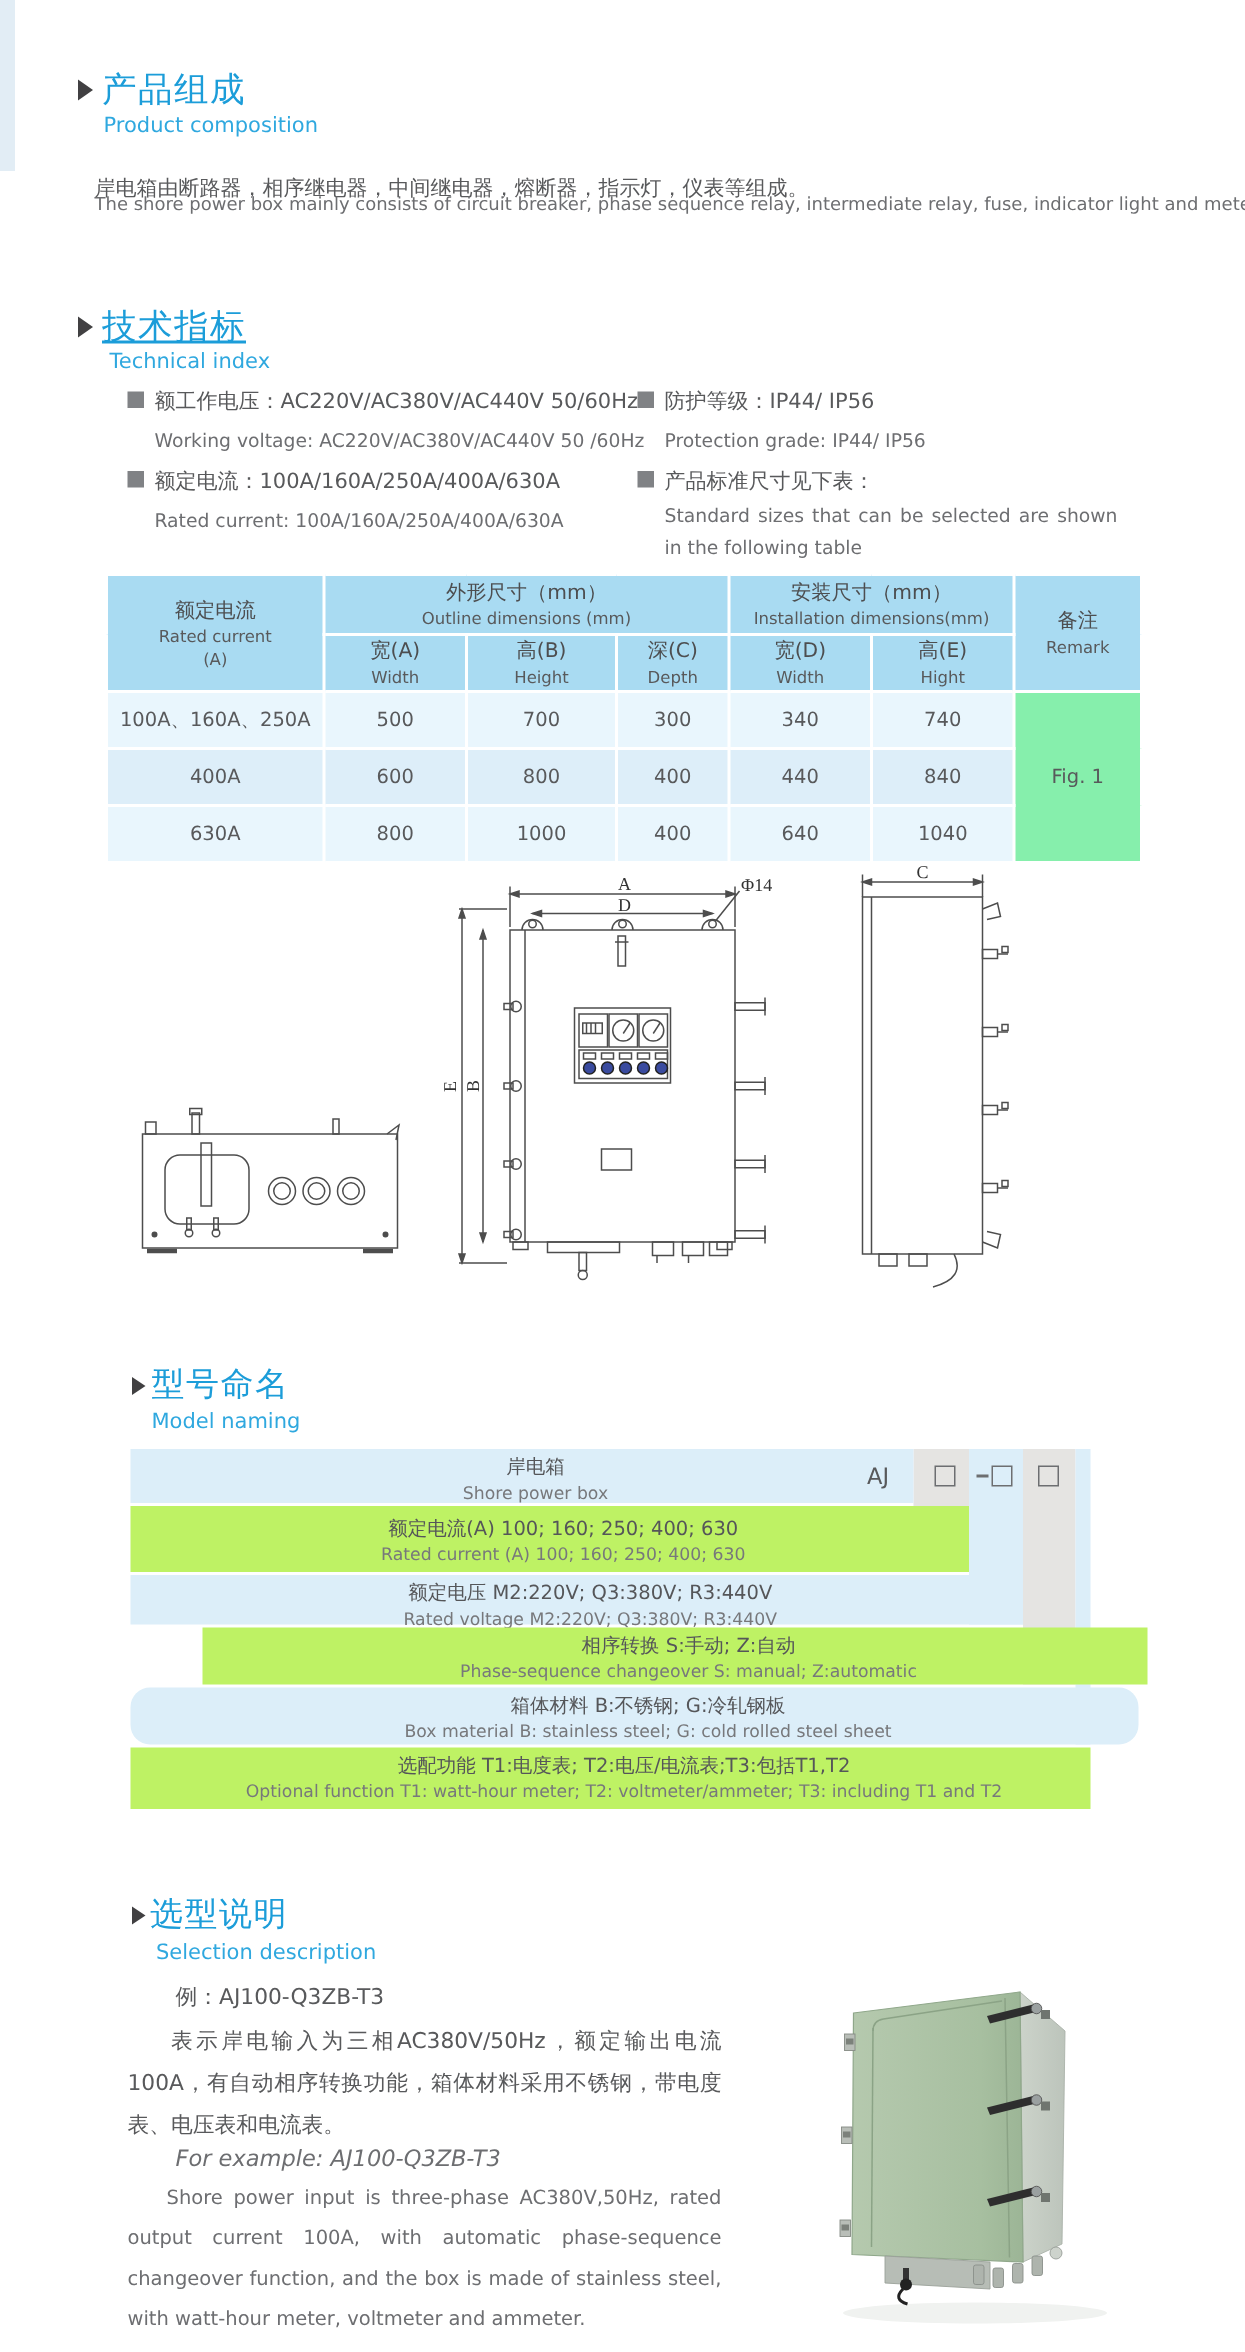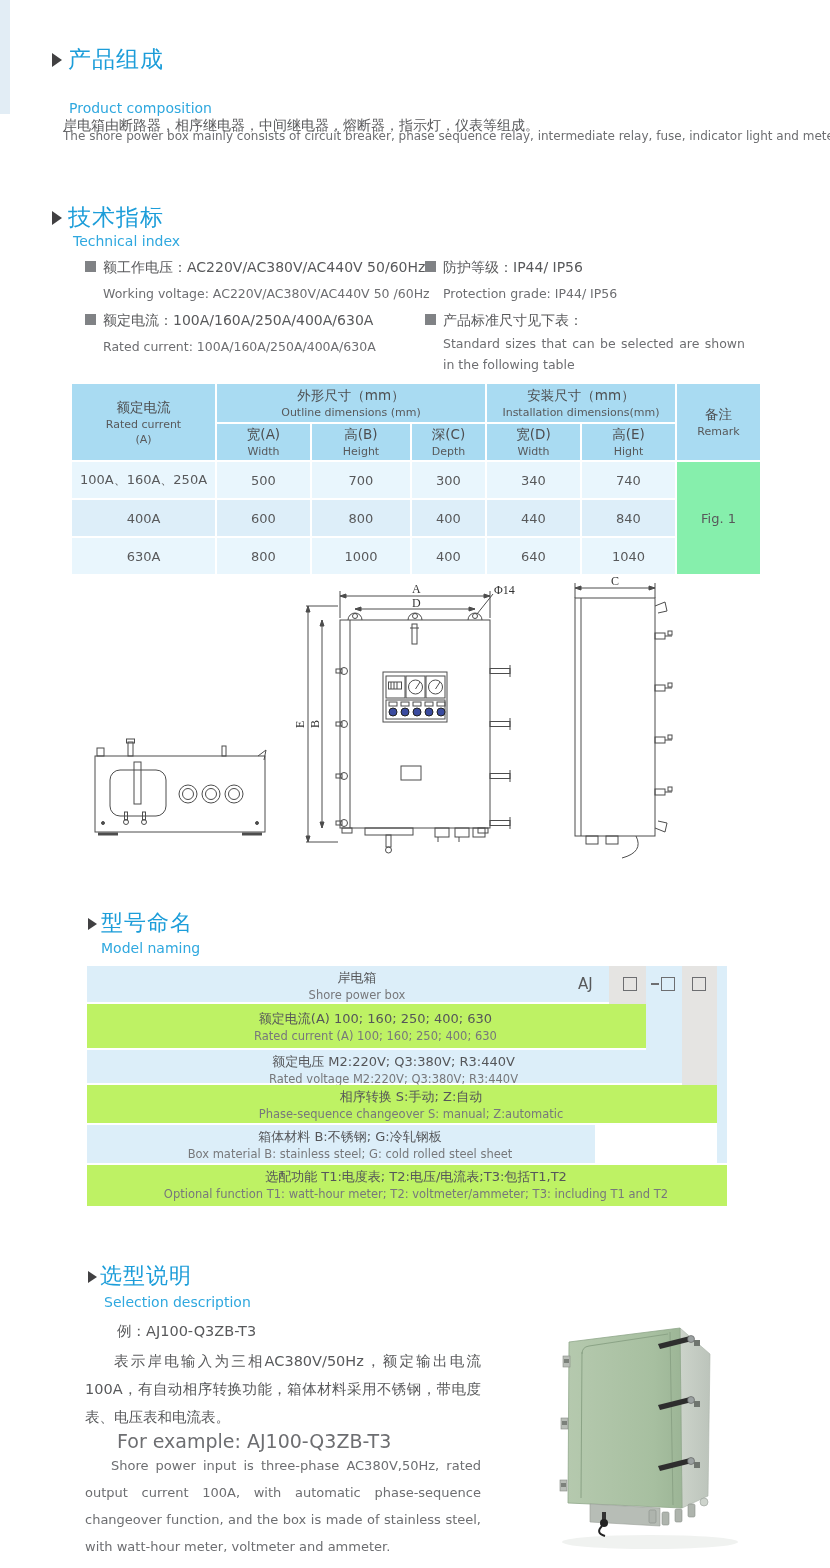--- a/index.html
+++ b/index.html
@@ -43,39 +43,39 @@
   .scol.blue{background:#dceef9;}
   .scol.gray{background:#e5e4e2;}
   .srow .zh{font-size:13px;color:#555659;padding:3px 0 0 18px;white-space:nowrap;}
   .srow .en{font-size:11.5px;color:#77787b;padding:1px 0 16px 18px;white-space:nowrap;}
   .code-aj{position:absolute;font-size:15px;color:#58595b;}
   .code-box{position:absolute;width:12px;height:12px;border:1px solid #6d6e71;background:transparent;}
   .code-dash{position:absolute;width:8px;border-top:2px solid #6d6e71;}
   
   .sel-ex-zh{font-size:14.5px;color:#58595b;white-space:nowrap;}
   .sel-p-zh{font-size:14.5px;color:#58595b;width:396px;line-height:28px;text-align:justify;text-indent:2em;}
-  .sel-ex-en{font-size:19px;color:#6d6e71;white-space:nowrap;}
+  .sel-ex-en{font-size:15px;color:#6d6e71;white-space:nowrap;font-style:italic;}
   .sel-p-en{font-size:13px;color:#6d6e71;width:396px;line-height:27px;text-align:justify;text-indent:2em;}
   .edge-strip{background:#e2edf5;}
 </style>
 </head>
 <body>
 
 <div id="page">
 
   <div class="abs edge-strip" style="left:0;top:0;width:10px;height:114px;"></div>
 
   <div class="abs tri" style="left:52px;top:53px;"></div>
   <div class="abs h-zh" style="left:68px;top:44px;">产品组成</div>
-  <div class="abs h-en" style="left:69px;top:76px;margin-top:24px;">Product  composition</div>
+  <div class="abs h-en" style="left:69px;top:76px;">Product  composition</div>
   <div class="abs p-zh" style="left:63px;top:117px;">岸电箱由断路器，相序继电器，中间继电器，熔断器，指示灯，仪表等组成。</div>
   <div class="abs p-en" style="left:63px;top:129px;">The shore power box mainly consists of circuit breaker, phase sequence relay, intermediate relay, fuse, indicator light and meter.</div>
 
   <div class="abs tri" style="left:52px;top:211px;"></div>
-  <div class="abs h-zh" style="left:68px;top:202px;">技术指标</div>
+  <div class="abs h-zh" style="left:68px;top:202px;text-decoration:underline;">技术指标</div>
   <div class="abs h-en" style="left:73px;top:233px;">Technical index</div>
 
   <div class="abs spec-zh" style="left:85px;top:259px;"><span class="sq"></span><span>额工作电压：AC220V/AC380V/AC440V  50/60Hz</span></div>
   <div class="abs spec-en" style="left:103px;top:286px;">Working voltage: AC220V/AC380V/AC440V 50 /60Hz</div>
   <div class="abs spec-zh" style="left:85px;top:312px;"><span class="sq"></span><span>额定电流：100A/160A/250A/400A/630A</span></div>
   <div class="abs spec-en" style="left:103px;top:339px;">Rated current: 100A/160A/250A/400A/630A</div>
 
   <div class="abs spec-zh" style="left:425px;top:259px;"><span class="sq"></span><span>防护等级：IP44/ IP56</span></div>
   <div class="abs spec-en" style="left:443px;top:286px;">Protection grade: IP44/ IP56</div>
   <div class="abs spec-zh" style="left:425px;top:312px;"><span class="sq"></span><span>产品标准尺寸见下表：</span></div>
@@ -342,25 +342,25 @@
         <div class="en">Shore power box</div>
     </div>
     <div class="srow gray" style="top:38px;height:44px;width:559px;">
       <div class="zh" style="padding-top:6px;">额定电流(A)  100; 160; 250; 400; 630</div>
         <div class="en">Rated current (A)  100; 160; 250; 400; 630</div>
     </div>
     <div class="srow blue" style="top:84px;height:33px;width:595px;">
       <div class="zh">额定电压   M2:220V;  Q3:380V;  R3:440V</div>
         <div class="en">Rated voltage   M2:220V;  Q3:380V;  R3:440V</div>
     </div>
-    <div class="srow gray" style="top:119px;height:38px;width:630px;">
+    <div class="srow gray" style="top:119px;height:38px;width:630px;margin-left:48px;">
       <div class="zh">相序转换  S:手动; Z:自动</div>
         <div class="en">Phase-sequence changeover  S: manual;  Z:automatic</div>
     </div>
-    <div class="srow blue" style="top:159px;height:38px;width:508px;">
+    <div class="srow blue" style="top:159px;height:38px;width:672px;border-radius:13px;">
       <div class="zh">箱体材料      B:不锈钢;  G:冷轧钢板</div>
         <div class="en">Box material    B: stainless steel; G: cold rolled steel sheet</div>
     </div>
     <div class="srow gray" style="top:199px;height:41px;width:640px;">
       <div class="zh">选配功能        T1:电度表;  T2:电压/电流表;T3:包括T1,T2</div>
         <div class="en">Optional function  T1: watt-hour meter; T2: voltmeter/ammeter; T3: including T1 and T2</div>
     </div>
 
     <div class="code-aj" style="left:491px;top:9px;">AJ</div>
     <div class="code-box" style="left:536px;top:11px;"></div>

